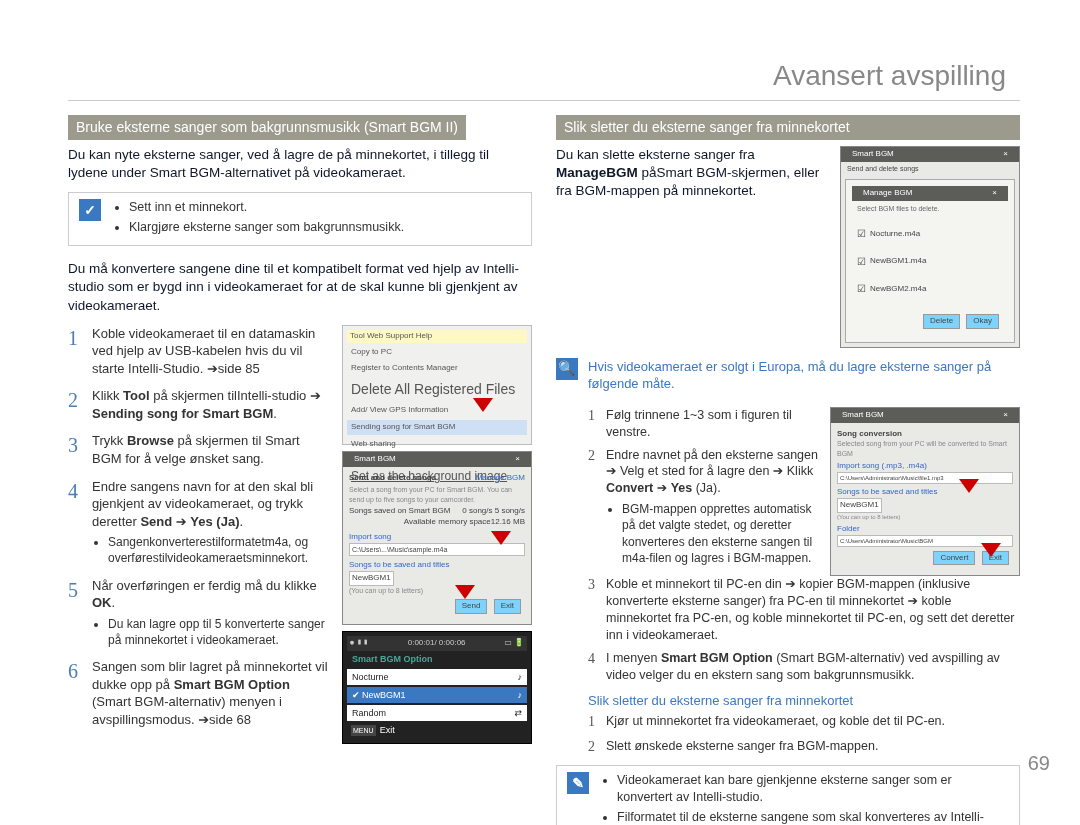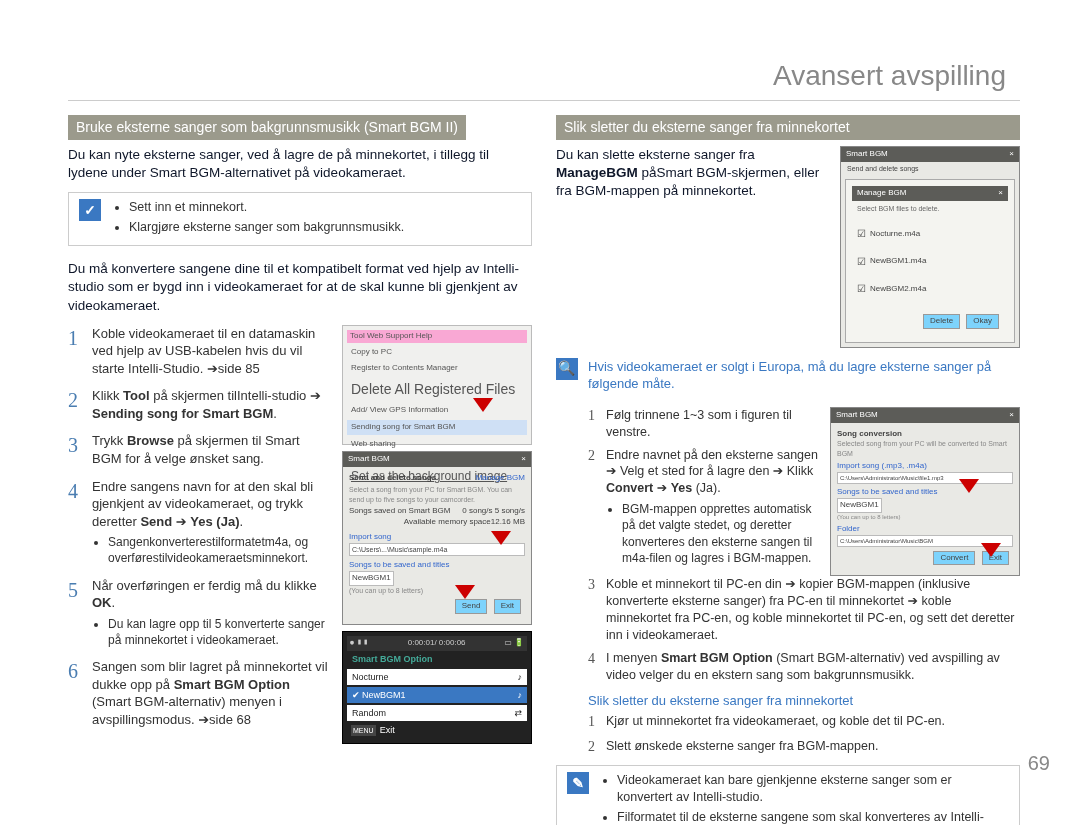--- a/index.html
+++ b/index.html
@@ -119,21 +119,21 @@
   .sbgm-row.sel { background:#3a78c2; color:#fff; }
   .sbgm-title { color:#4a9; padding:2px 5px; font-weight:bold; font-size:9px;}
   .sbgm-exit { display:flex; align-items:center; gap:4px; padding:3px 4px;}
   .menu-box { display:inline-block; background:#444; color:#fff; font-size:7px; padding:1px 2px;}
   .win-panel {
     background:#e9e9e5;
     border:1px solid #888;
     font-size:8px;
     color:#444;
   }
-  .win-panel .wp-title { background:#5c5c58; color:#fff; padding:2px 5px; display:flex; justify-content:space-between;}
+  .win-panel .wp-title { background:#5c5c58; color:#fff; padding:2px 11px; display:flex; justify-content:space-between;}
   .win-panel .wp-body { padding:6px; }
   .chk { display:flex; align-items:center; gap:4px; margin:14px 0;}
   .chk::before { content:'☑'; font-size:10px;}
   .wp-btns { text-align:right; padding:4px; }
   .wp-btn { display:inline-block; border:1px solid #999; background:#7dd3fc; padding:1px 6px; margin-left:4px; font-size:8px;}
   .mini-steps .step-num { font-size:14px; width:18px; color:#555;}
   .mini-steps .step { margin-bottom:6px; font-size:12.5px;}
   strong { font-weight:bold; }
 </style>
 </head>
@@ -198,21 +198,21 @@
             <div class="step">
               <div class="step-num">6</div>
               <div class="step-body">Sangen som blir lagret på minnekortet vil dukke opp på <strong>Smart BGM Option</strong> (Smart BGM-alternativ) menyen i avspillingsmodus. ➔side 68</div>
             </div>
           </div>
         </div>
 
         <div class="right">
 
           <div class="img-placeholder" style="height:120px;">
-            <div style="background:#f9a8d4;padding:1px 3px;font-size:8px;">Tool  Web Support  Help</div>
+            <div style="background:#fef9c3;padding:1px 3px;font-size:8px;">Tool  Web Support  Help</div>
             <div style="padding:2px 4px;font-size:8px;">Copy to PC</div>
             <div style="padding:2px 4px;font-size:8px;">Register to Contents Manager</div>
             <div style="padding:2px 4px;font-size:14px;">Delete All Registered Files</div>
             <div style="padding:2px 4px;font-size:8px;">Add/ View GPS Information</div>
             <div style="padding:2px 4px;font-size:8px;background:#cfe0f5;">Sending song for Smart BGM</div>
             <div style="padding:2px 4px;font-size:8px;">Web sharing</div>
             <div style="padding:15px 4px;font-size:12px;text-decoration:underline;">Set as the background image</div>
             <div class="arrow-marker" style="top:72px;left:130px;"></div>
           </div>
 

